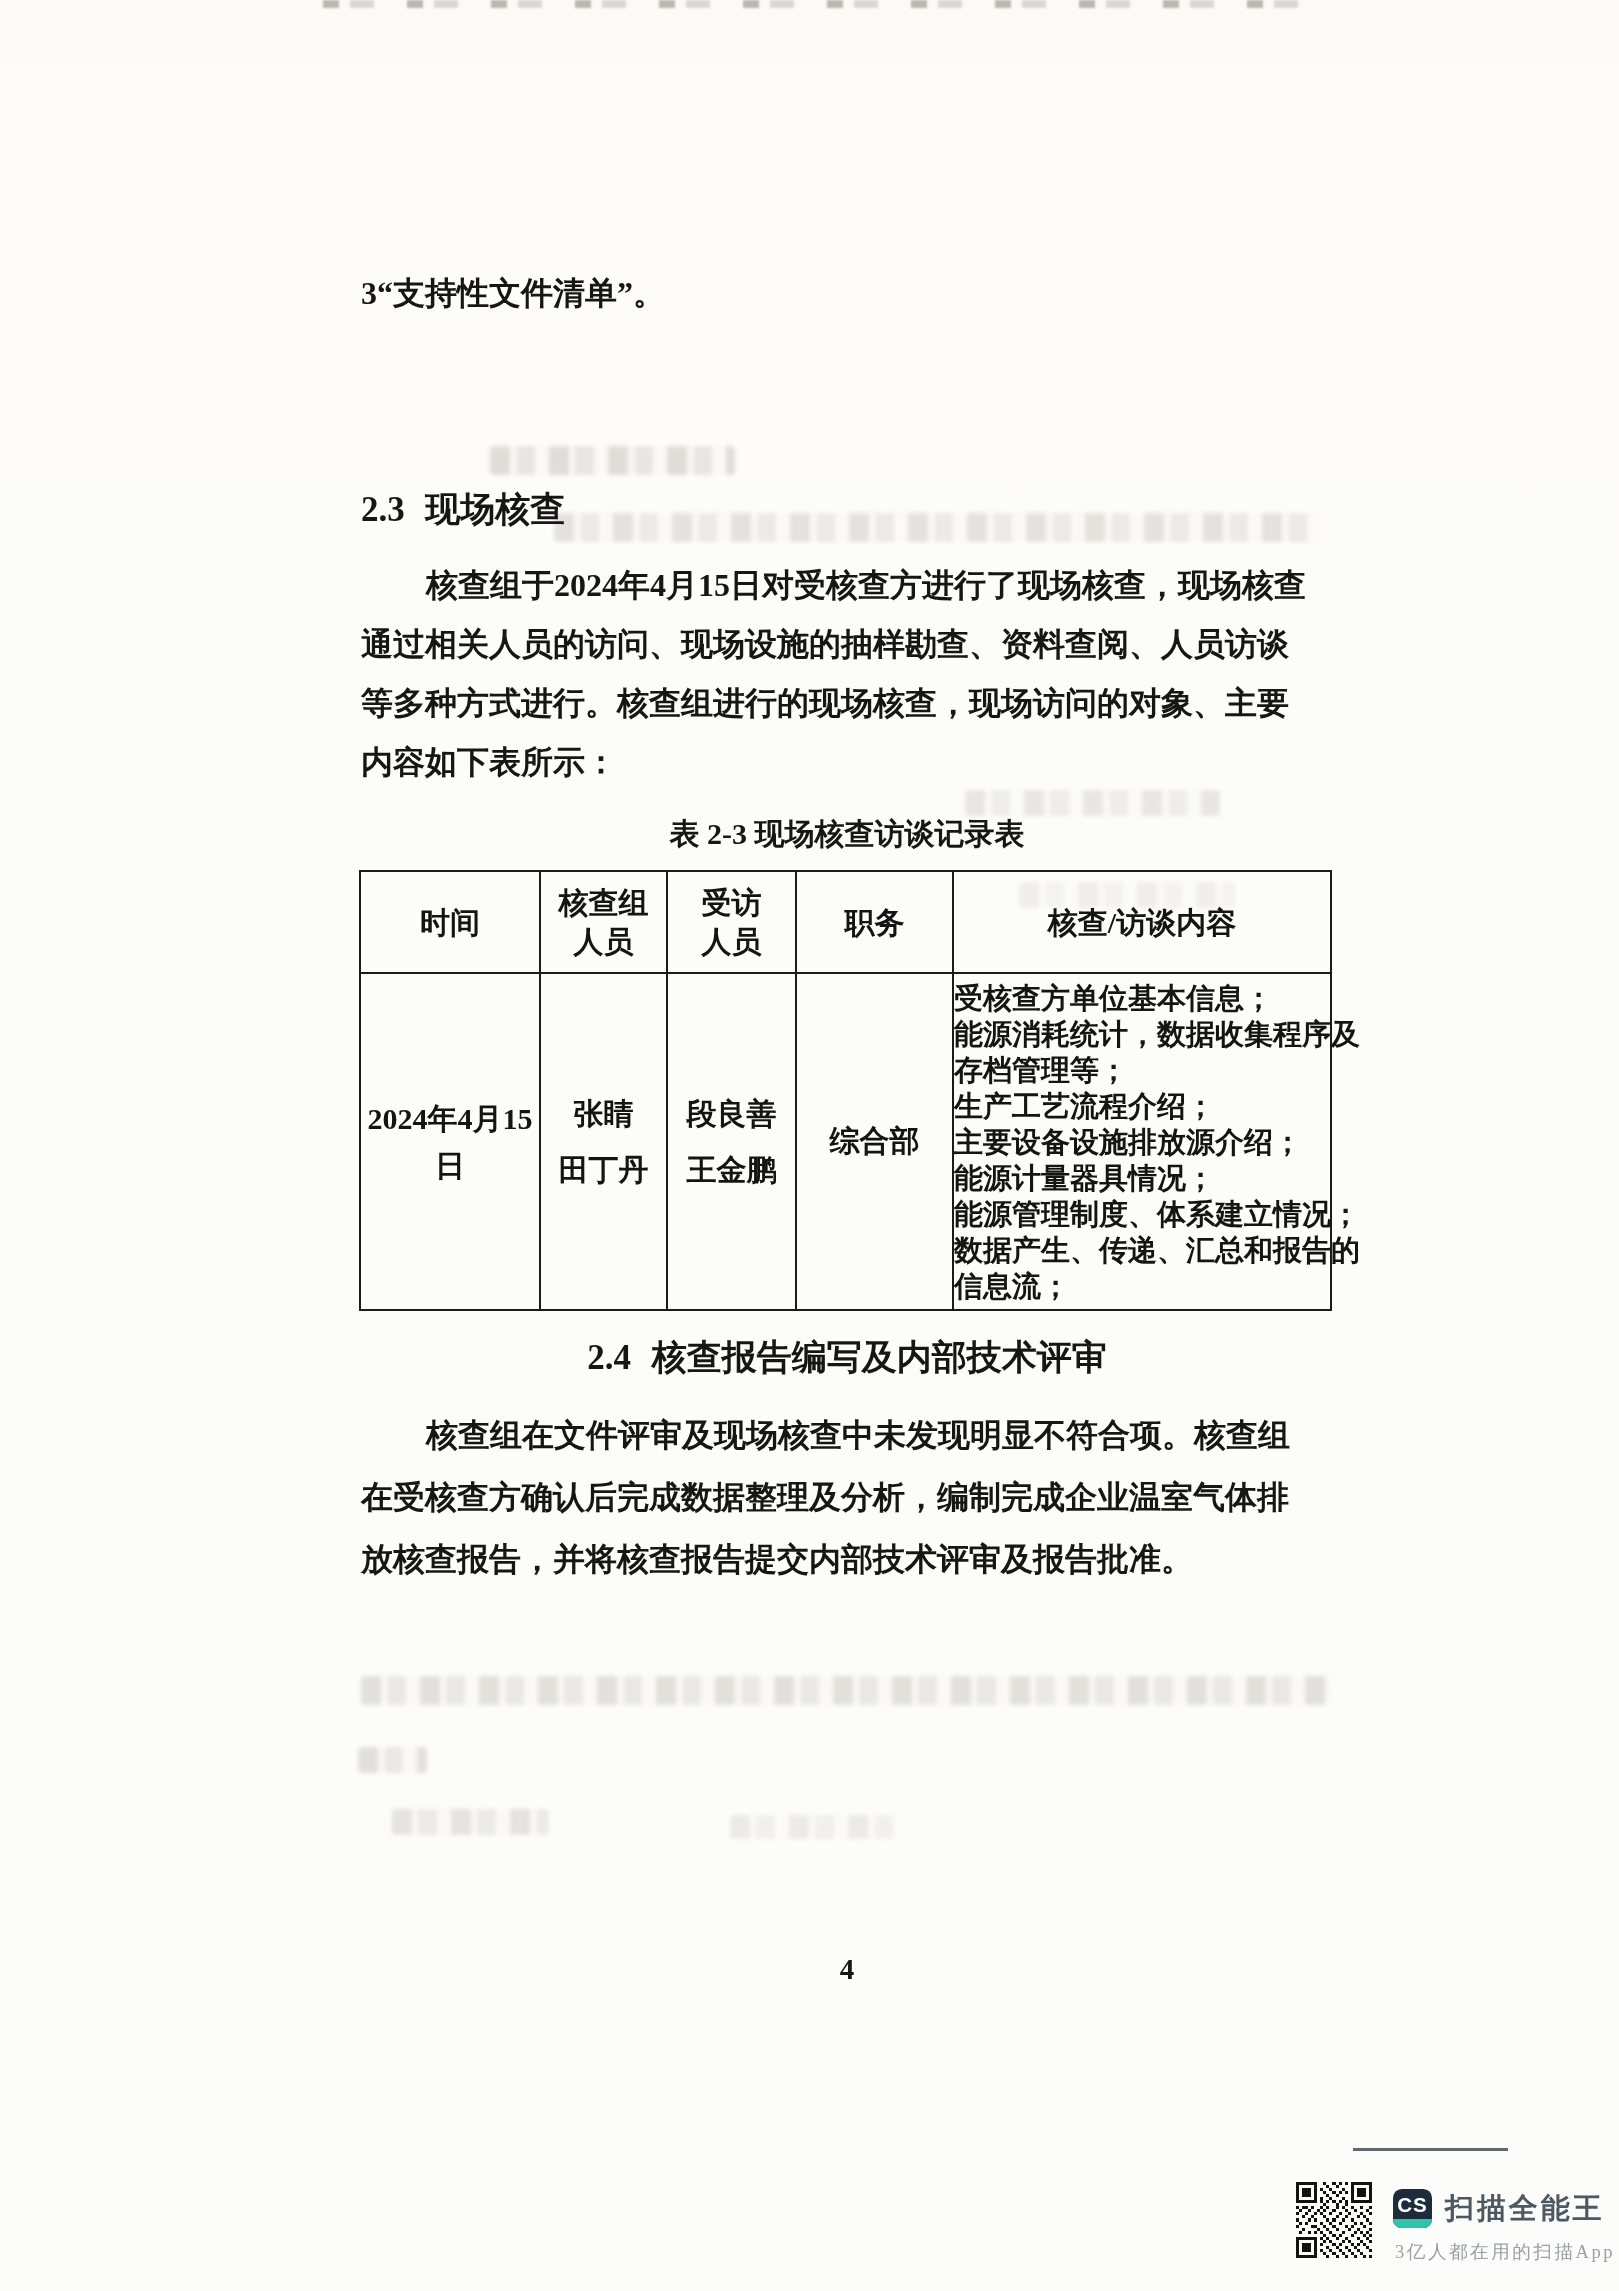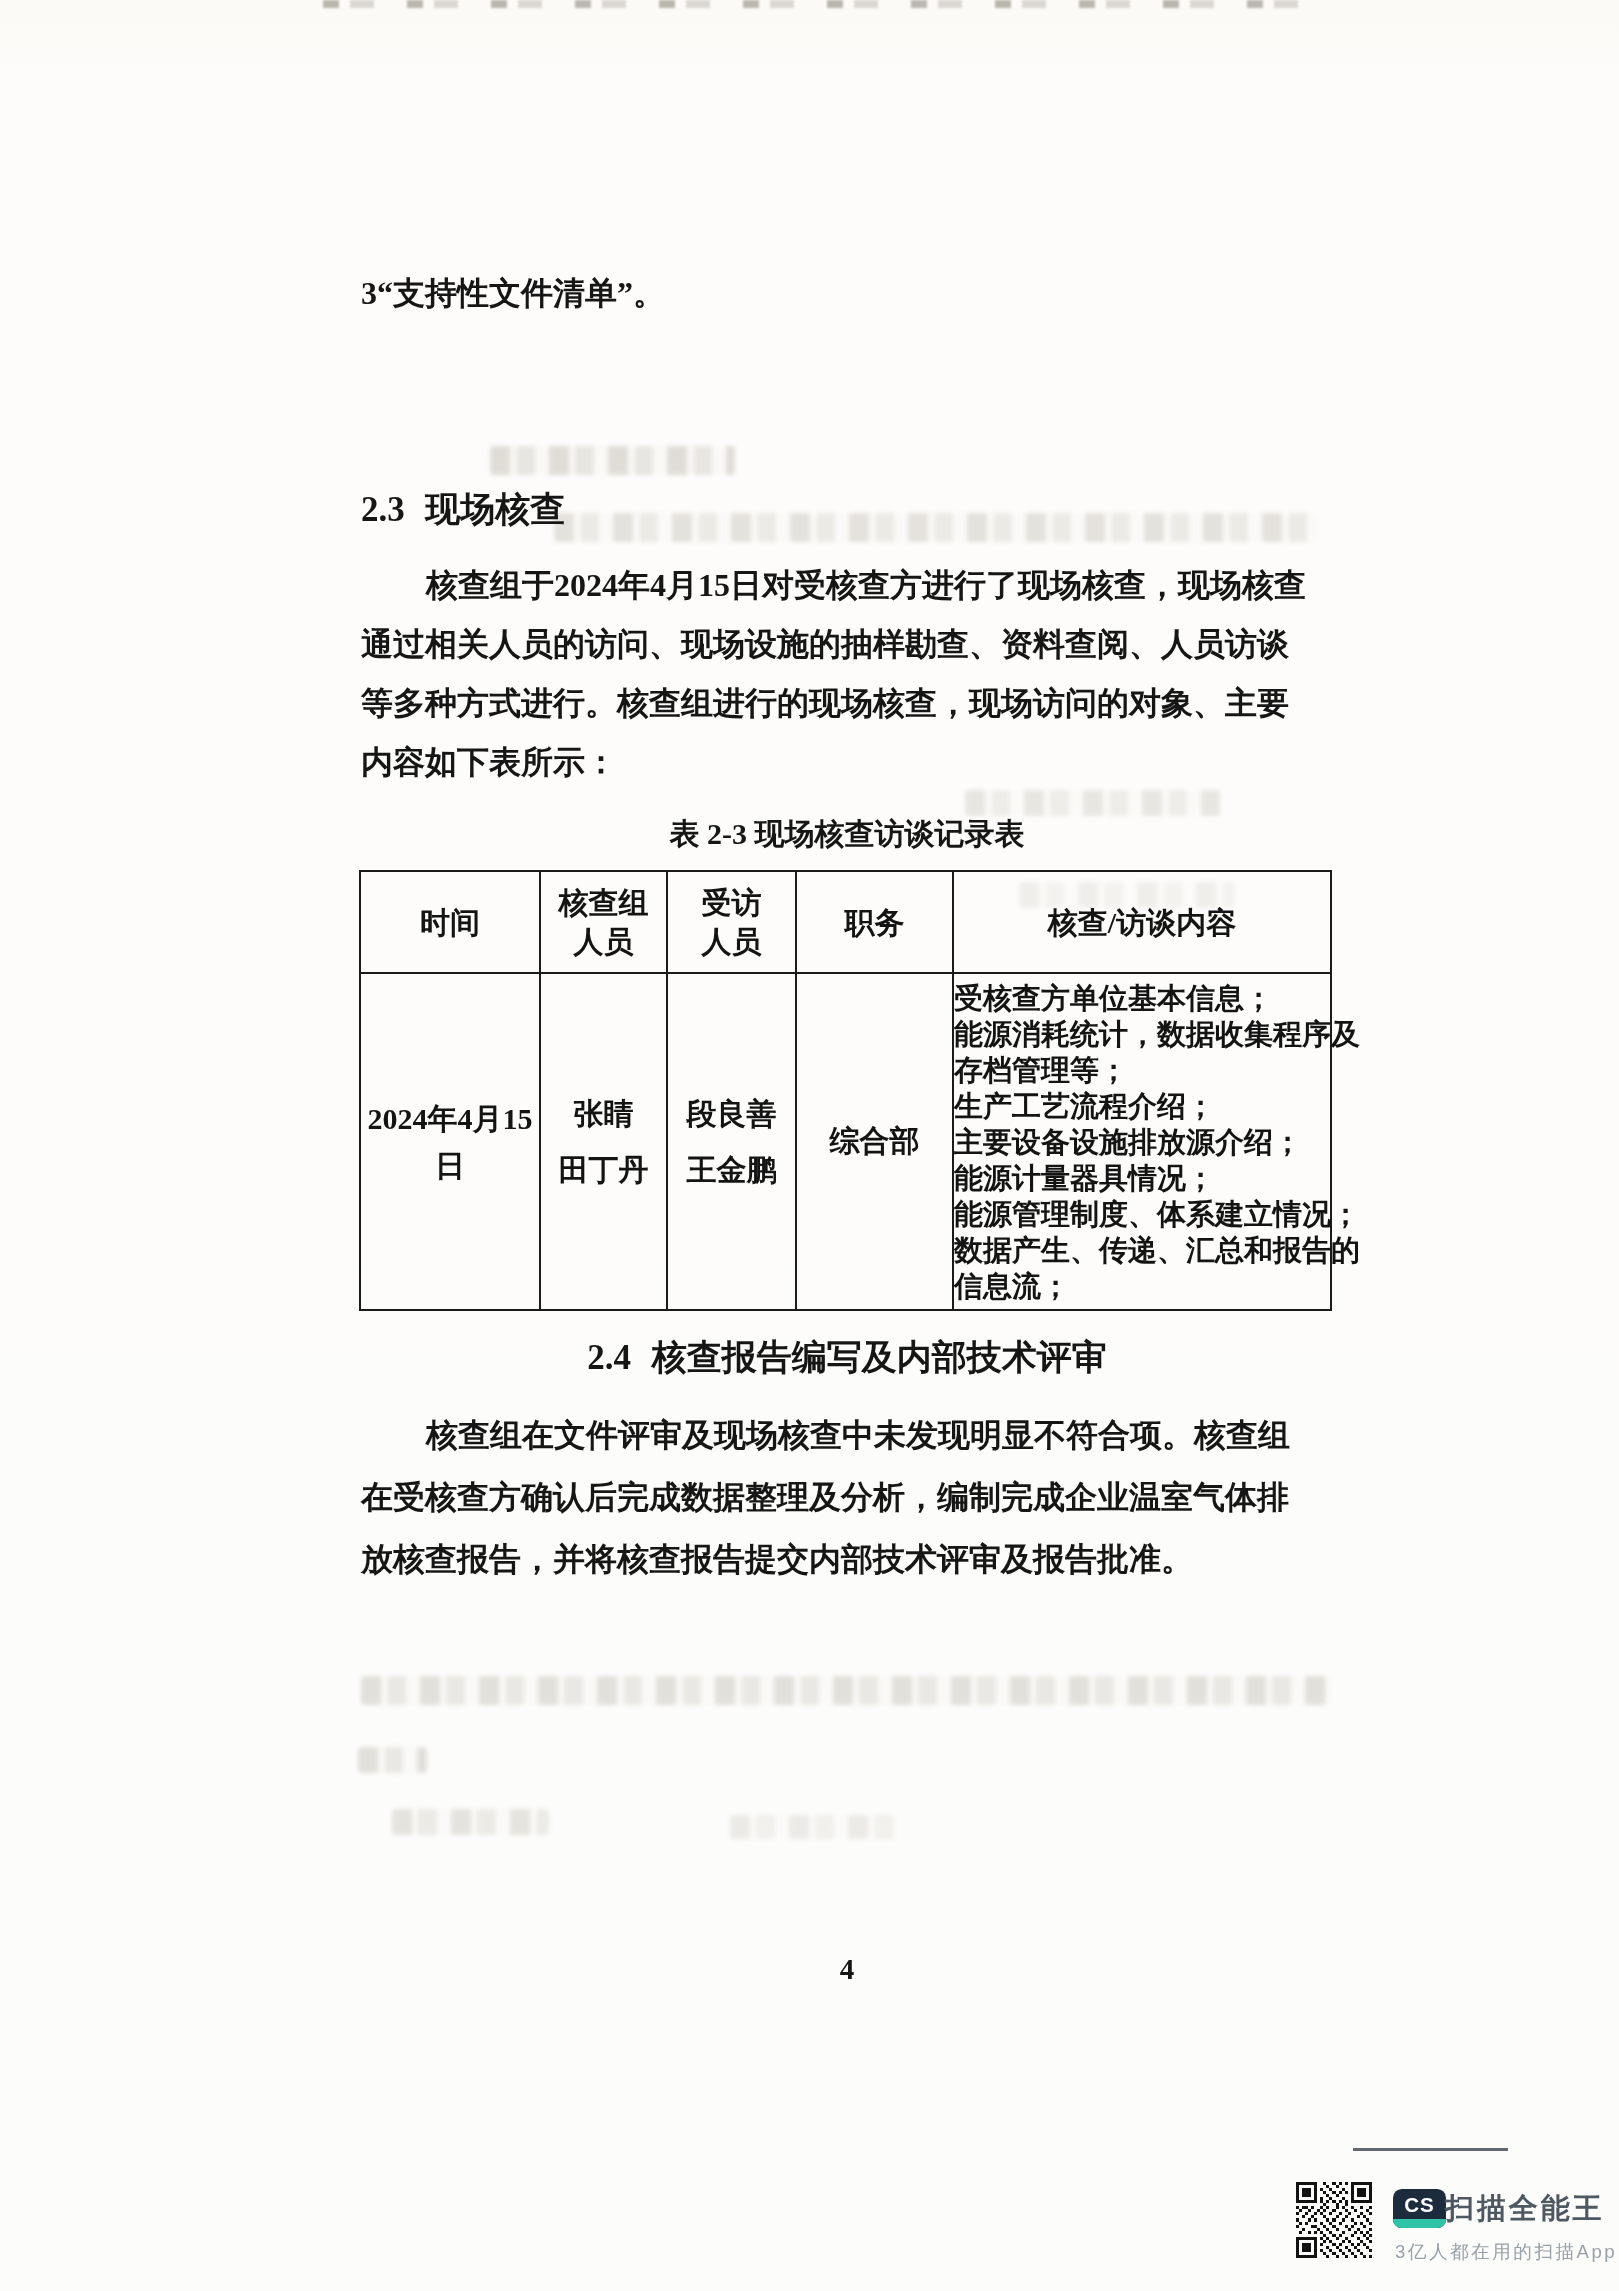--- a/index.html
+++ b/index.html
@@ -46,29 +46,29 @@
   td.c-content{font-size:29px;padding:3.9px 3.9px 3.9px 9.8px;}
   td.c-content .cl{line-height:36px;white-space:nowrap;}
   
   .pagenum{position:absolute;left:361px;top:1950px;width:972px;height:39px;line-height:39px;
     text-align:center;font-size:29px;font-weight:bold;}
   
   .wm-line{position:absolute;left:1353px;top:2148px;width:155px;height:2.9px;background:#454c55;opacity:.85;}
   .qr{position:absolute;left:1296px;top:2182px;width:76px;height:76px;}
   .cs-logo{position:absolute;left:1393px;top:2189px;width:39px;height:39px;border-radius:8.8px;
     background:var(--wm-logo-bg,#1d2c3c);overflow:hidden;
-    font-family:"Liberation Sans","DejaVu Sans",sans-serif;padding-left:14px;}
+    font-family:"Liberation Sans","DejaVu Sans",sans-serif;}
   .cs-logo .cs-txt{position:absolute;top:0;left:0;width:100%;height:30px;line-height:32px;
     text-align:center;color:#fff;font-size:20.6px;font-weight:bold;letter-spacing:1px;}
   .cs-logo .cs-band{position:absolute;bottom:0;left:0;width:100%;height:8.8px;background:var(--wm-logo-accent,#2fc3a7);}
   .wm-name{position:absolute;left:1445px;top:2189px;height:39px;line-height:39px;
     font-family:"Liberation Sans","DejaVu Sans",sans-serif;font-size:29px;font-weight:bold;
     letter-spacing:2.9px;color:var(--wm-app-name,#4e5863);white-space:nowrap;}
   .wm-tagline{position:absolute;left:1395px;top:2239px;height:25.5px;line-height:25.5px;
-    font-family:Liberation Sans, sans-serif;font-size:18.6px;letter-spacing:2.5px;
+    font-family:Liberation Serif, serif;font-size:18.6px;letter-spacing:2.5px;
     color:var(--wm-tagline,#98a0a8);white-space:nowrap;}
 </style>
 </head>
 <body>
 
 <div class="sheet">
 
   <div class="top-noise"></div>
   <div class="ghost" style="left:490px;top:446px;width:245px;height:29px;opacity:.5;"></div>
   <div class="ghost" style="left:554px;top:513px;width:765px;height:29px;opacity:.42;"></div>

